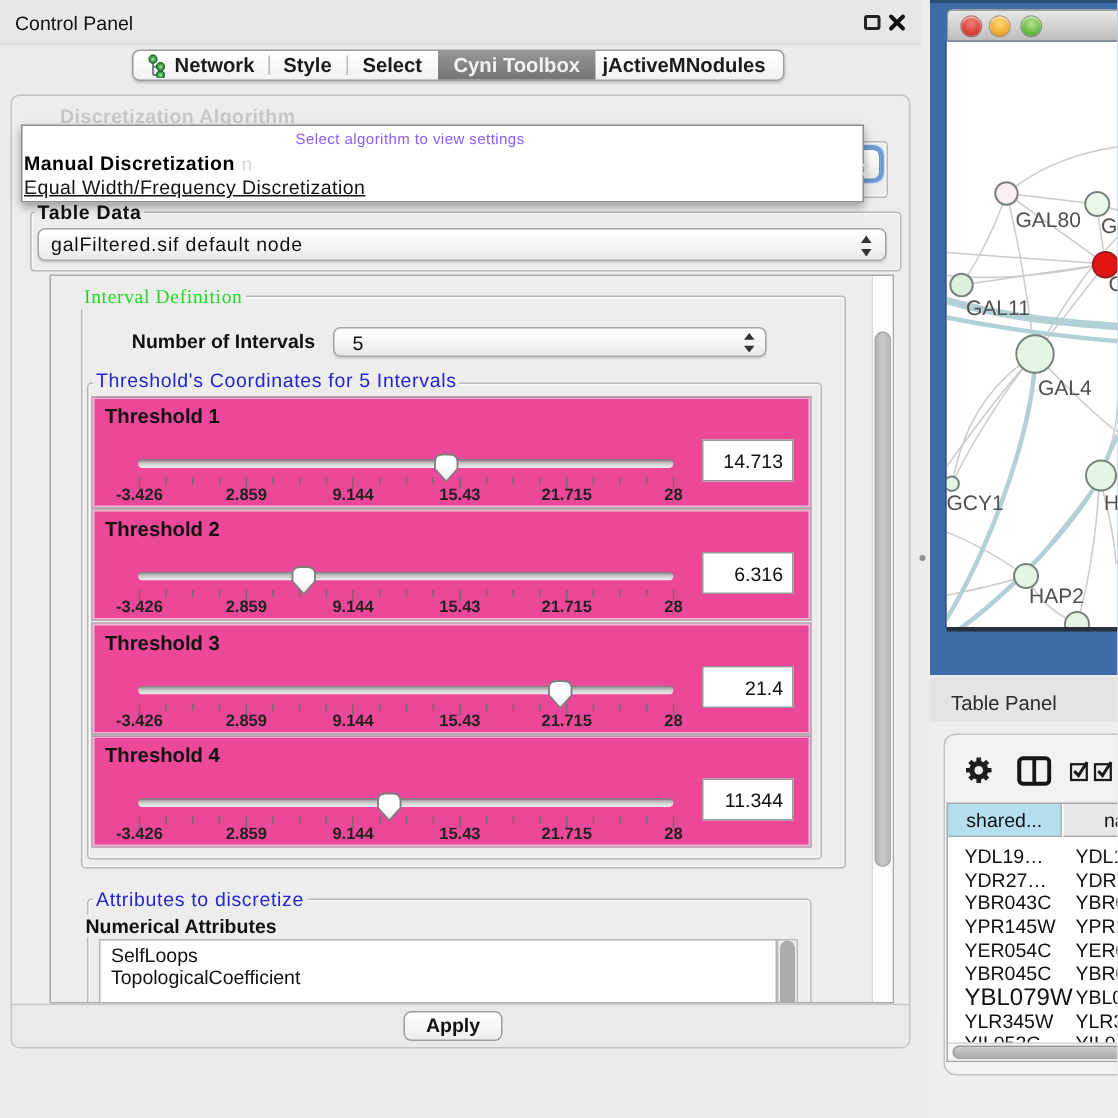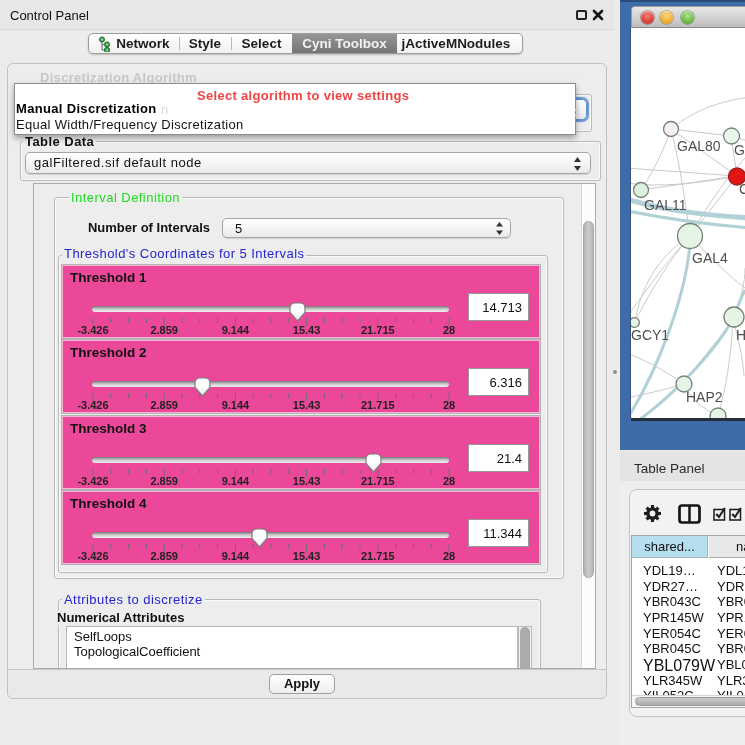--- a/index.html
+++ b/index.html
@@ -73,21 +73,21 @@
           <path d="M4.5 1 L8 6 H1 Z" fill="#333"></path>
           <path d="M4.5 15 L1 10 H8 Z" fill="#333"></path>
         </svg>
       </div>
 </div>
 
 <div class="abs" style="left:33px; top:183px; width:563px; height:486px; background:#ededed; border:1px solid #ababab; overflow:hidden;">
   <div id="settings" style="position:absolute; left:0; top:0; width:547px; height:486px;">
 
     <div class="gbox" style="left:20px; top:13px; width:510px; height:382px;"></div>
-    <div class="glabel" style="left:35px; top:6px; color:#1edc1e;">Interval Definition</div>
+    <div class="glabel" style="left:20px; top:6px; color:#1edc1e;font-family:Liberation Serif, serif;">Interval Definition</div>
 
     <div class="abs" style="left:40px; top:36px; width:136px; text-align:right; font-size:13px; font-weight:bold; color:#111;">Number of Intervals</div>
     <div class="abs combo" style="left:188px; top:34px; width:289px; height:20px;">
       <span class="ctext" style="top:2px; left:12px;">5</span>
       <div class="updown" style="right:6px; top:2px;">
             <svg width="9" height="15" viewBox="0 0 9 15">
               <path d="M4.5 1 L8 5.5 H1 Z" fill="#333"></path>
               <path d="M4.5 14 L1 9.5 H8 Z" fill="#333"></path>
             </svg>
           </div>
@@ -293,23 +293,23 @@
   <div class="abs" style="left:40px; top:460px; font-size:13px; color:#111;">TopologicalCoefficient</div>
   <div class="abs" style="left:40px; top:475px; font-size:13px; color:#000000;margin-top:45px;">BetweennessCentrality</div>
   <div class="abs" style="left:484px; top:442px; width:14px; height:60px; background:#f0f0f0; border:1px solid #bbb;"></div>
   <div class="abs" style="left:486px; top:443px; width:10px; height:58px; border-radius:5px; background:#ababab;"></div>
 </div>
 
 <div class="abs" style="left:14px; top:83px; width:562px; height:52px; background:#ffffff; border:1px solid #8e8e8e; box-shadow:0 3px 6px rgba(0,0,0,0.35);">
   <div class="abs" style="left:146px; top:18px; font-size:13px; color:#d8d8d8;">n</div>
   <div class="abs" style="left:558px; top:20px; font-size:8px; color:#d0d0d0;">▲</div>
   <div class="abs" style="left:558px; top:28px; font-size:8px; color:#d0d0d0;">▼</div>
-  <div class="abs" style="left:182px; top:4px; font-size:13px; font-weight:bold; letter-spacing:0.3px; color:#ef4444;">Select algorithm to view settings</div>
+  <div class="abs" style="left:182px; top:4px; font-size:10px; font-weight:normal; letter-spacing:0.3px; color:#8b5cf6;">Select algorithm to view settings</div>
   <div class="abs" style="left:1px; top:17px; font-size:13px; font-weight:bold; letter-spacing:0.33px; color:#000;">Manual Discretization</div>
-  <div class="abs" style="left:1px; top:33px; font-size:13px; letter-spacing:0.3px; color:#141414;">Equal Width/Frequency Discretization</div>
+  <div class="abs" style="left:1px; top:33px; font-size:13px; letter-spacing:0.3px; color:#141414;text-decoration:underline;">Equal Width/Frequency Discretization</div>
 </div>
 
 <div class="abs" style="left:8px; top:669px; width:598px; height:29px; background:#e9e9e9; border-top:1px solid #c6c6c6; border-radius:0 0 6px 6px;"></div>
 <div class="abs" style="left:269px; top:674px; width:66px; height:20px; background:linear-gradient(#ffffff,#ededed); border:1px solid #9e9e9e; border-radius:5px; text-align:center; font-size:13px; font-weight:bold; color:#111; line-height:18px;">Apply</div>
 
 
 <div class="abs" style="left:613px; top:370px; width:4px; height:4px; border-radius:50%; background:#8f8f8f;"></div>
 
 <div class="abs" style="left:620px; top:0; width:125px; height:450px; background:#3e6ca8;"></div>
 <div class="abs" style="left:620px; top:0; width:125px; height:2px; background:#2c4c78;"></div>

